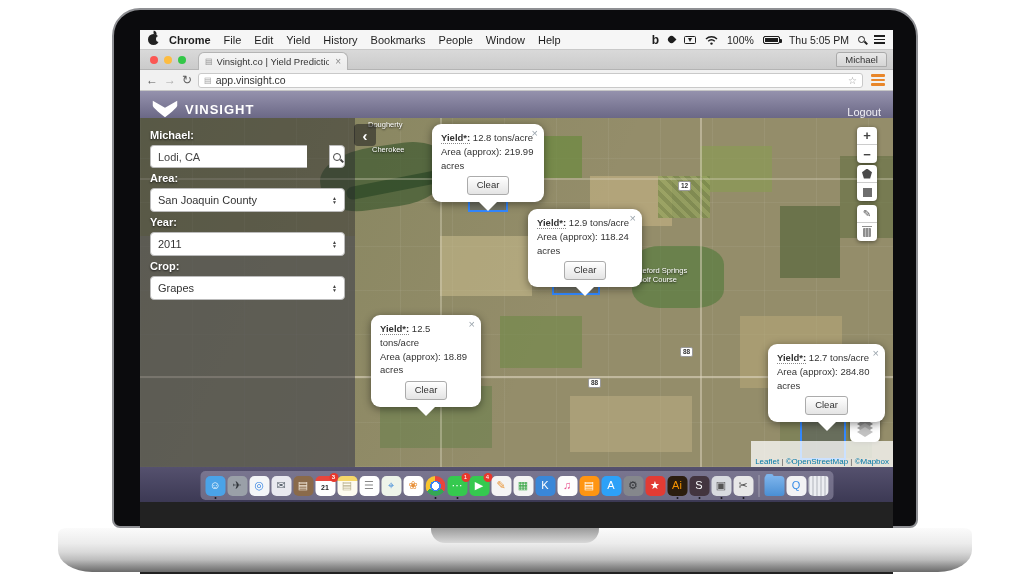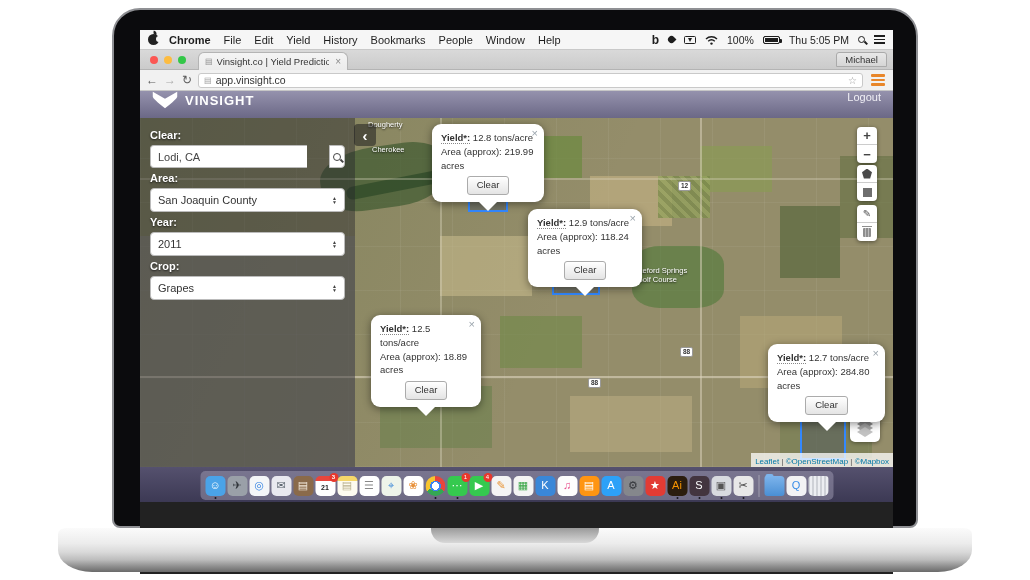--- a/index.html
+++ b/index.html
@@ -61,21 +61,21 @@
   .nav-ic { font-size:12px; color:#5a5a5a; line-height:1; }
   .nav-fwd { color:#aaa; }
   .urlbox { flex:1; height:15px; background:#fff; border:1px solid #c9c9c9; border-radius:3px;
             display:flex; align-items:center; padding:0 5px; gap:4px; font-size:10.5px; color:#333; }
   .urlbox .doc { color:#9a9a9a; font-size:8px; }
   .urlbox .star { margin-left:auto; color:#9a9a9a; font-size:10px; }
   .burger { display:flex; flex-direction:column; gap:2px; padding:2px; }
   .burger i { display:block; width:14px; height:2.5px; background:#e8862a; border-radius:1px; }
 
   
-  .appheader { height:27px; background:linear-gradient(#9592ad,#6b6886); display:flex; align-items:flex-start; padding:0 12px; }
+  .appheader { height:27px; background:linear-gradient(#9592ad,#6b6886); display:flex; align-items:flex-end; padding:0 12px; }
   .brand { display:flex; align-items:center; gap:7px; color:#fff; font-weight:bold; font-size:13px; letter-spacing:1px; }
   .logout { margin-left:auto; color:#f0eff5; font-size:11px; }
 
   
   .maparea { position:relative; height:349px; background:#948d6a; overflow:hidden;
     background-image:
       repeating-linear-gradient(0deg, rgba(255,255,255,.05) 0 1px, rgba(0,0,0,0) 1px 44px),
       repeating-linear-gradient(90deg, rgba(255,255,255,.06) 0 1px, rgba(0,0,0,0) 1px 52px),
       linear-gradient(115deg, rgba(96,112,64,.35), rgba(0,0,0,0) 55%);
   }
@@ -136,21 +136,21 @@
                 border-radius:5px; box-shadow:0 1px 4px rgba(0,0,0,.4); z-index:7;
                 display:flex; align-items:center; justify-content:center; }
   .layers-stack { position:relative; width:18px; height:16px; }
   .layers-stack i { position:absolute; left:1px; width:16px; height:10px; background:#aaa;
                     clip-path:polygon(50% 0,100% 50%,50% 100%,0 50%); }
   .layers-stack i:nth-child(1){ top:0; background:#8b8b8b; }
   .layers-stack i:nth-child(2){ top:4px; background:#a5a5a5; }
   .layers-stack i:nth-child(3){ top:8px; background:#c2c2c2; }
 
   .attribution { position:absolute; right:0; bottom:0; background:rgba(255,255,255,.75); font-size:8px;
-                 color:#555; padding:4px 4px 1px; z-index:7;margin-left:40px; }
+                 color:#555; padding:16px 4px 1px; z-index:7;margin-left:40px; }
   .attribution a { color:#0078a8; text-decoration:none; }
 
   
   .desktop { height:35px; background:linear-gradient(#55516e,#3c3954); position:relative; }
   .dock { position:absolute; left:50%; transform:translateX(-50%); bottom:2px; height:29px;
           background:rgba(160,155,180,.5); border-radius:5px; display:flex; align-items:center;
           padding:2px 5px; gap:2px; }
   .dock-icon { width:20px; height:20px; border-radius:5px; display:flex; align-items:center; justify-content:center;
                font-size:11px; position:relative; flex:0 0 auto; }
   .dock-icon .dg { line-height:1; }
@@ -313,21 +313,21 @@
         <div class="p-clear-row"><span class="p-clear">Clear</span></div>
       </div>
       <div class="popup" style="left:628px;top:226px;width:117px;">
         <span class="p-close">×</span>
         <div><span class="p-bold">Yield*:</span> <span>12.7 tons/acre</span></div>
         <div><span>Area (approx):</span> <span>284.80 acres</span></div>
         <div class="p-clear-row"><span class="p-clear">Clear</span></div>
       </div>
 
       <div class="sidebar">
-        <div class="sb-label">Clear:</div>
+        <div class="sb-label">Michael:</div>
         <div class="sb-search">
           <input class="sb-input" value="Lodi, CA" style="">
           <span class="sb-btn">
               <span class="sb-loupe"></span>
             </span>
         </div>
         <div class="sb-label">Area:</div>
         <div class="sb-select">
           <span>San Joaquin County</span>
           <span class="stepper">

